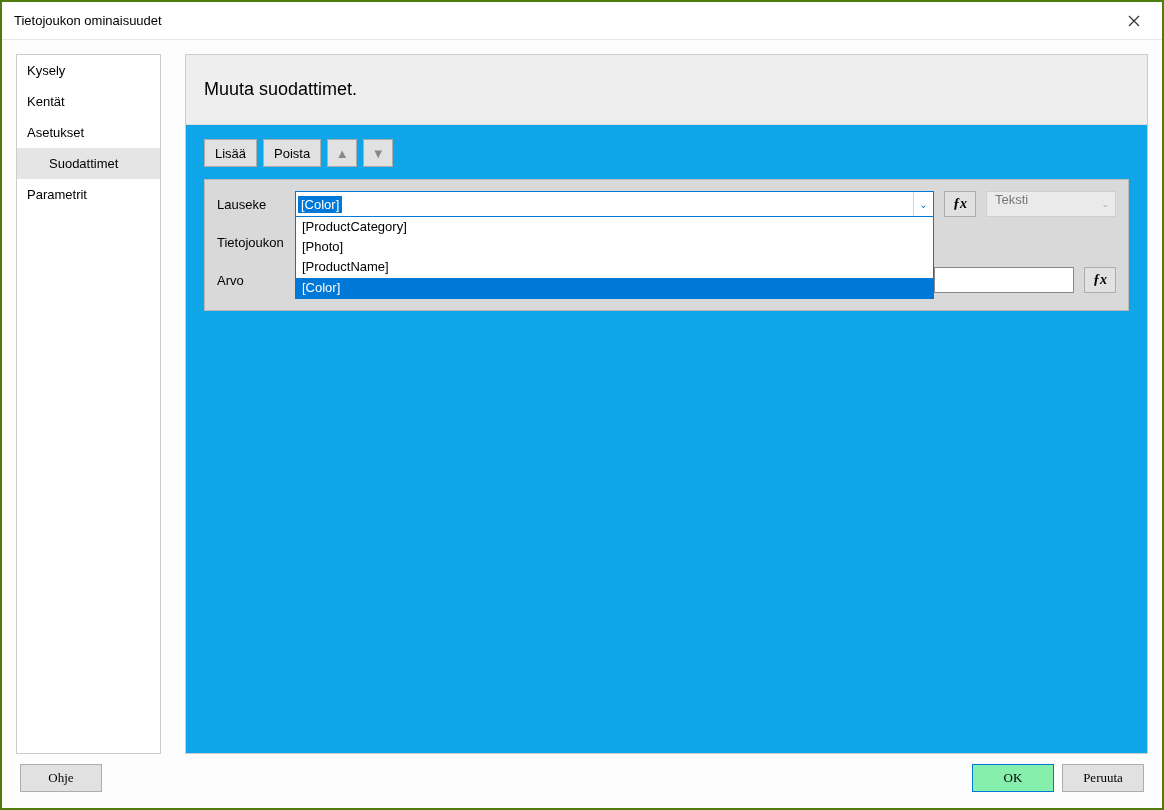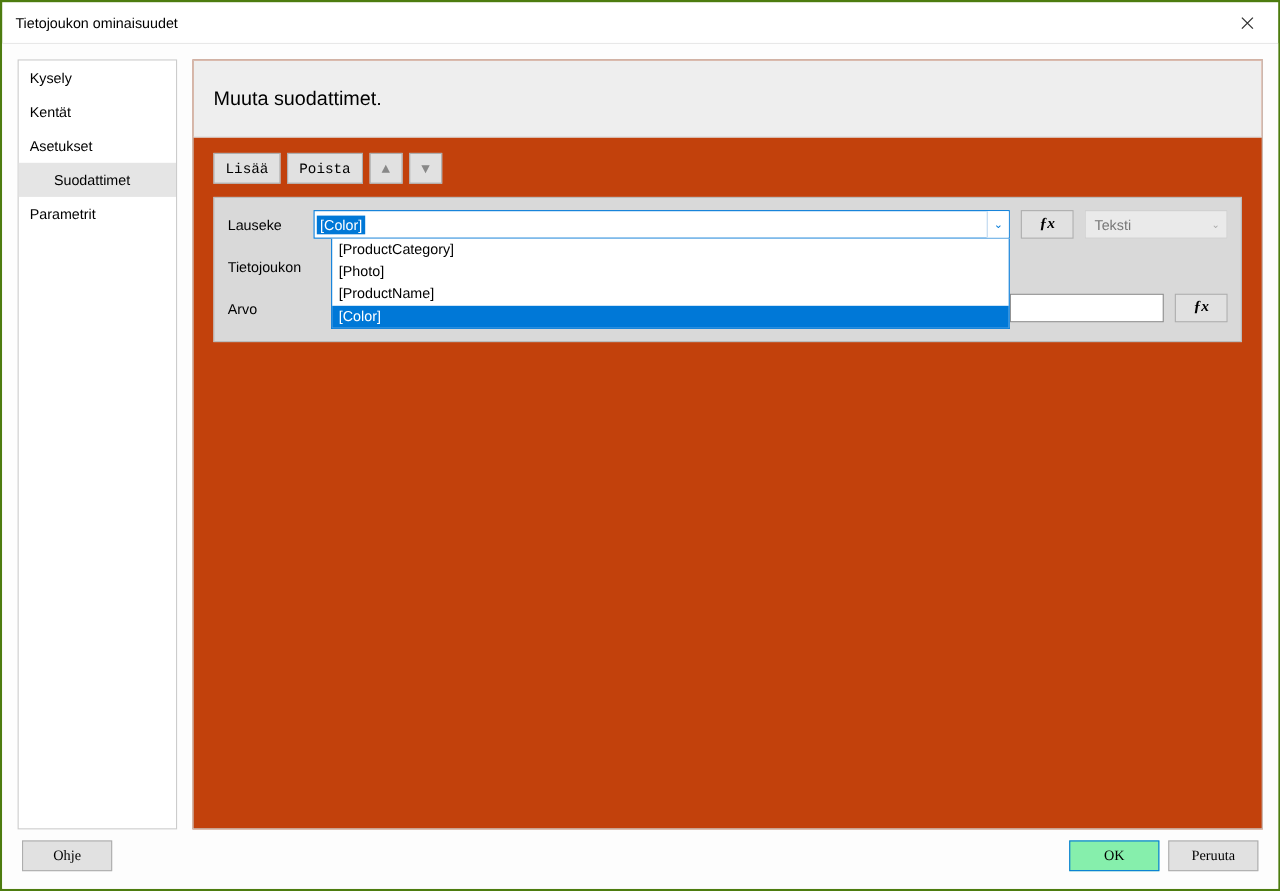--- a/index.html
+++ b/index.html
@@ -35,21 +35,21 @@
   .body {
     flex: 1;
     display: flex;
     flex-direction: column;
     padding: 14px;
     background: #fdfdfd;
   }
   .main-area {
     flex:1;
     display:flex;
-    gap: 14px;
+    gap: 24px;
     min-height:0;
   }
   .sidebar {
     width: 145px;
     border: 1px solid #ccc;
     background: #fff;
     display:flex;
     flex-direction:column;
   }
   .sidebar-item {
@@ -57,21 +57,21 @@
     font-size: 13px;
     cursor: default;
   }
   .sidebar-item.selected {
     background: #e5e5e5;
     padding-left: 32px;
   }
   .content {
     flex:1;
     border: 1px solid #ccc;
-    background: #c2410c;
+    background: #0ea5e9;
     display:flex;
     flex-direction:column;
     min-width:0;
   }
   .content-header {
     background: #eee;
     border-bottom: 1px solid #ddd;
     padding: 24px 18px;
     font-size: 18px;
   }
@@ -93,21 +93,20 @@
   }
   .btn {
     background: #e1e1e1;
     border: 1px solid #adadad;
     padding: 4px 10px;
     font-size: 13px;
     height: 28px;
     display:flex;
     align-items:center;
     justify-content:center;
-    font-family:Liberation Mono, monospace;
   }
   .btn.icon-only { width: 30px; padding:0; color:#888; }
   .filter-panel {
     background: #d9d9d9;
     border: 1px solid #bbb;
     padding: 10px 12px 16px 12px;
     position: relative;
   }
   .filter-row {
     display:flex;
@@ -148,55 +147,55 @@
     right:0; top:0; bottom:0;
     width: 20px;
     border-left: 1px solid #bcd6ef;
     display:flex; align-items:center; justify-content:center;
     color:#0078d7;
     font-size: 10px;
     background:#fff;
   }
   .dropdown-list {
     position:absolute;
-    left:16px; right:0;
+    left:0; right:0;
     top: 26px;
     background:#fff;
     border:1px solid #0078d7;
     border-top:none;
     z-index: 10;
   }
   .dropdown-item {
     padding: 1px 6px;
     font-size: 13px;
     line-height: 1.4;
   }
   .dropdown-item.highlighted {
     background: #0078d7;
     color: #fff;
   }
   .fx-btn {
-    width: 48px;
+    width: 32px;
     height:26px;
     background:#e1e1e1;
     border:1px solid #adadad;
     font-style: italic;
     font-family: "Times New Roman", serif;
     font-weight: bold;
     font-size: 14px;
     display:flex; align-items:center; justify-content:center;
   }
   .type-combo {
     width: 130px;
     height:26px;
     border:1px solid #cfcfcf;
     background:#eaeaea;
     color:#777;
     display:flex;
-    align-items:center;
+    align-items:flex-start;
     padding: 0 8px;
     font-size:13px;
     position:relative;
   }
   .type-combo .mini-chev {
     position:absolute; right:6px; top:50%; transform:translateY(-50%);
     font-size:9px; color:#aaa;
   }
   .text-input {
     flex:1;

